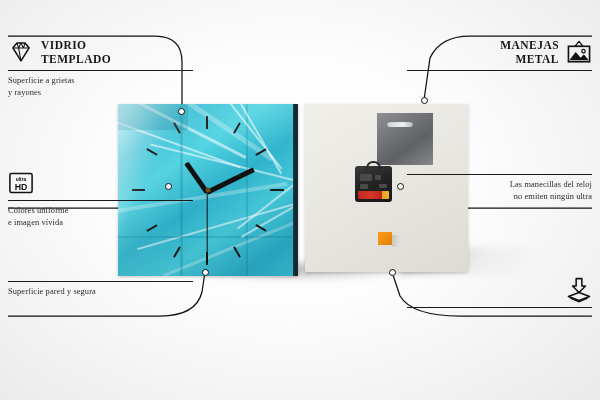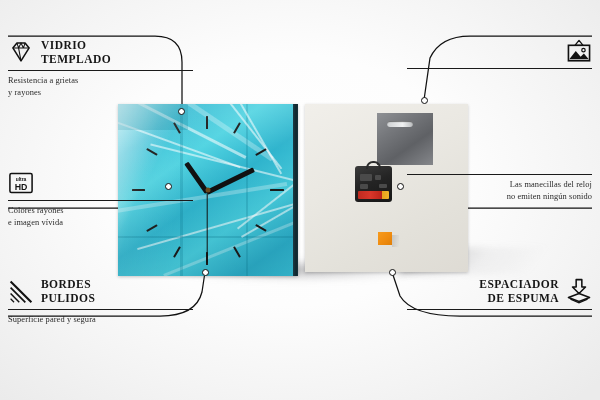--- a/index.html
+++ b/index.html
@@ -215,76 +215,66 @@
   <div class="feat left" id="f-vidrio">
     <div class="feat-head">
       <svg class="feat-icon" viewBox="0 0 32 32">
         <path d="M6 11 L11 5 L21 5 L26 11 L16 27 Z" fill="none" stroke="#111" stroke-width="1.9" stroke-linejoin="round"></path>
         <path d="M6 11 L26 11 M11 5 L13 11 L16 27 M21 5 L19 11 M13 11 L16 5 L19 11" fill="none" stroke="#111" stroke-width="1.3"></path>
       </svg>
       <div class="feat-title">Vidrio
 Templado</div>
     </div>
     <div class="feat-rule"></div>
-    <div class="feat-sub">Resistencia a grietas
+    <div class="feat-sub">Superficie a grietas
 y rayones</div>
   </div>
 
   <div class="feat left" id="f-impresion">
     <div class="feat-head">
       <svg class="feat-icon" viewBox="0 0 34 30">
         <rect x="2.5" y="2.5" width="29" height="25" rx="2" fill="none" stroke="#111" stroke-width="2"></rect>
         <text x="17" y="13" text-anchor="middle" font-family="Liberation Sans, sans-serif" font-size="6.4" font-weight="700" fill="#111">ultra</text>
         <text x="17" y="24" text-anchor="middle" font-family="Liberation Sans, sans-serif" font-size="11.5" font-weight="700" fill="#111">HD</text>
       </svg>
     </div>
     <div class="feat-rule"></div>
-    <div class="feat-sub">Colores rayones
+    <div class="feat-sub">Colores uniforme
 e imagen vívida</div>
   </div>
 
   <div class="feat left" id="f-bordes">
-    <div class="feat-head">
-      <svg class="feat-icon" viewBox="0 0 30 30">
-        <path d="M3 4 L27 28" stroke="#111" stroke-width="2.4"></path>
-        <path d="M3 11 L20 28" stroke="#111" stroke-width="2"></path>
-        <path d="M3 18 L13 28" stroke="#111" stroke-width="1.7"></path>
-        <path d="M3 24 L7 28" stroke="#111" stroke-width="1.4"></path>
-      </svg>
-      <div class="feat-title">Bordes
-Pulidos</div>
-    </div>
     <div class="feat-rule"></div>
     <div class="feat-sub">Superficie pared y segura</div>
   </div>
 
   <div class="feat right" id="f-manejas">
     <div class="feat-head">
       <svg class="feat-icon" viewBox="0 0 32 30">
         <path d="M16 2 L11 8 L21 8 Z" fill="none" stroke="#111" stroke-width="1.6" stroke-linejoin="round"></path>
         <rect x="3" y="8" width="26" height="19" fill="none" stroke="#111" stroke-width="2"></rect>
         <circle cx="21.5" cy="14" r="2.1" fill="none" stroke="#111" stroke-width="1.5"></circle>
         <path d="M4 25 L12 15 L18 22 L22 18 L28 25 Z" fill="#111"></path>
       </svg>
+      <div class="feat-title">Manejas
+Metal</div>
     </div>
     <div class="feat-rule"></div>
   </div>
 
   <div class="feat right" id="f-mecanismo">
     <div class="feat-rule"></div>
     <div class="feat-sub">Las manecillas del reloj
-no emiten ningún sonido</div>
+no emiten ningún ultra</div>
   </div>
 
   <div class="feat right" id="f-espaciador">
     <div class="feat-head">
       <svg class="feat-icon" viewBox="0 0 32 32">
         <path d="M12.5 2 h7 v9 h4.5 L16 19 L8 11 h4.5 Z" fill="none" stroke="#111" stroke-width="1.9" stroke-linejoin="round"></path>
         <path d="M16 19 L3 24 L16 29 L29 24 Z" fill="none" stroke="#111" stroke-width="1.9" stroke-linejoin="round"></path>
         <path d="M5.5 26 L16 30.6 L26.5 26" fill="none" stroke="#111" stroke-width="1.6"></path>
       </svg>
-      <div class="feat-title">Espaciador
-de Espuma</div>
     </div>
     <div class="feat-rule"></div>
   </div>
 
 </div>
 
 </body></html>

